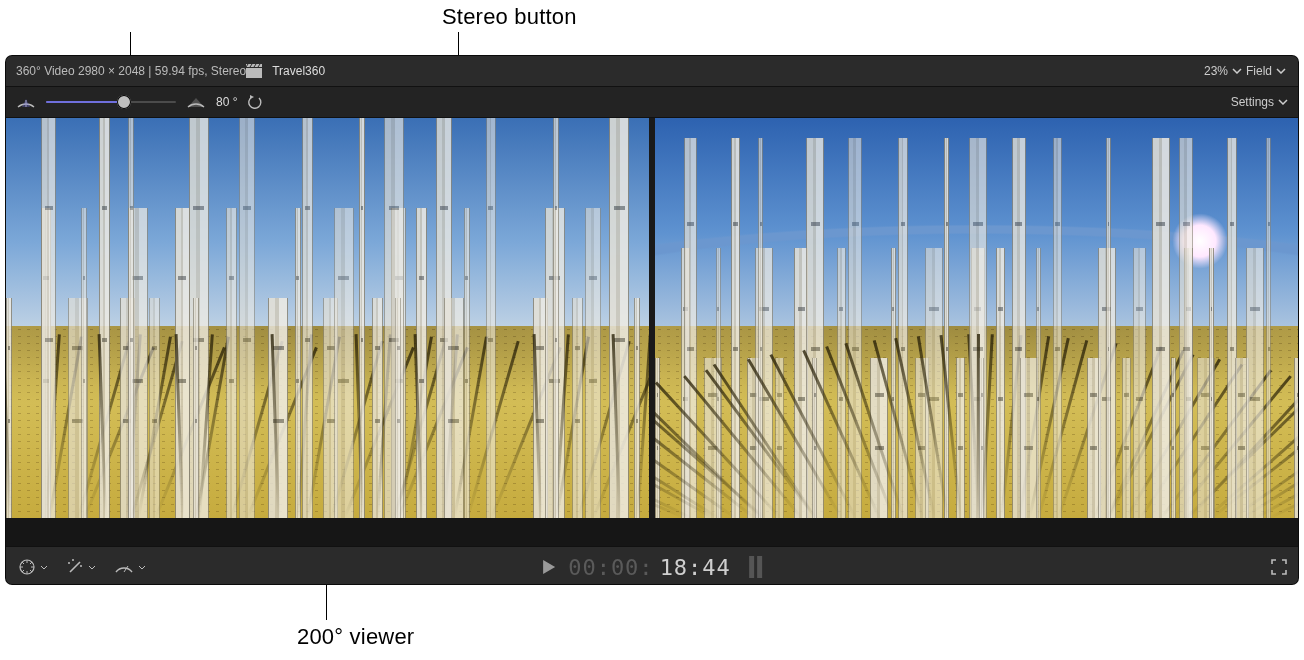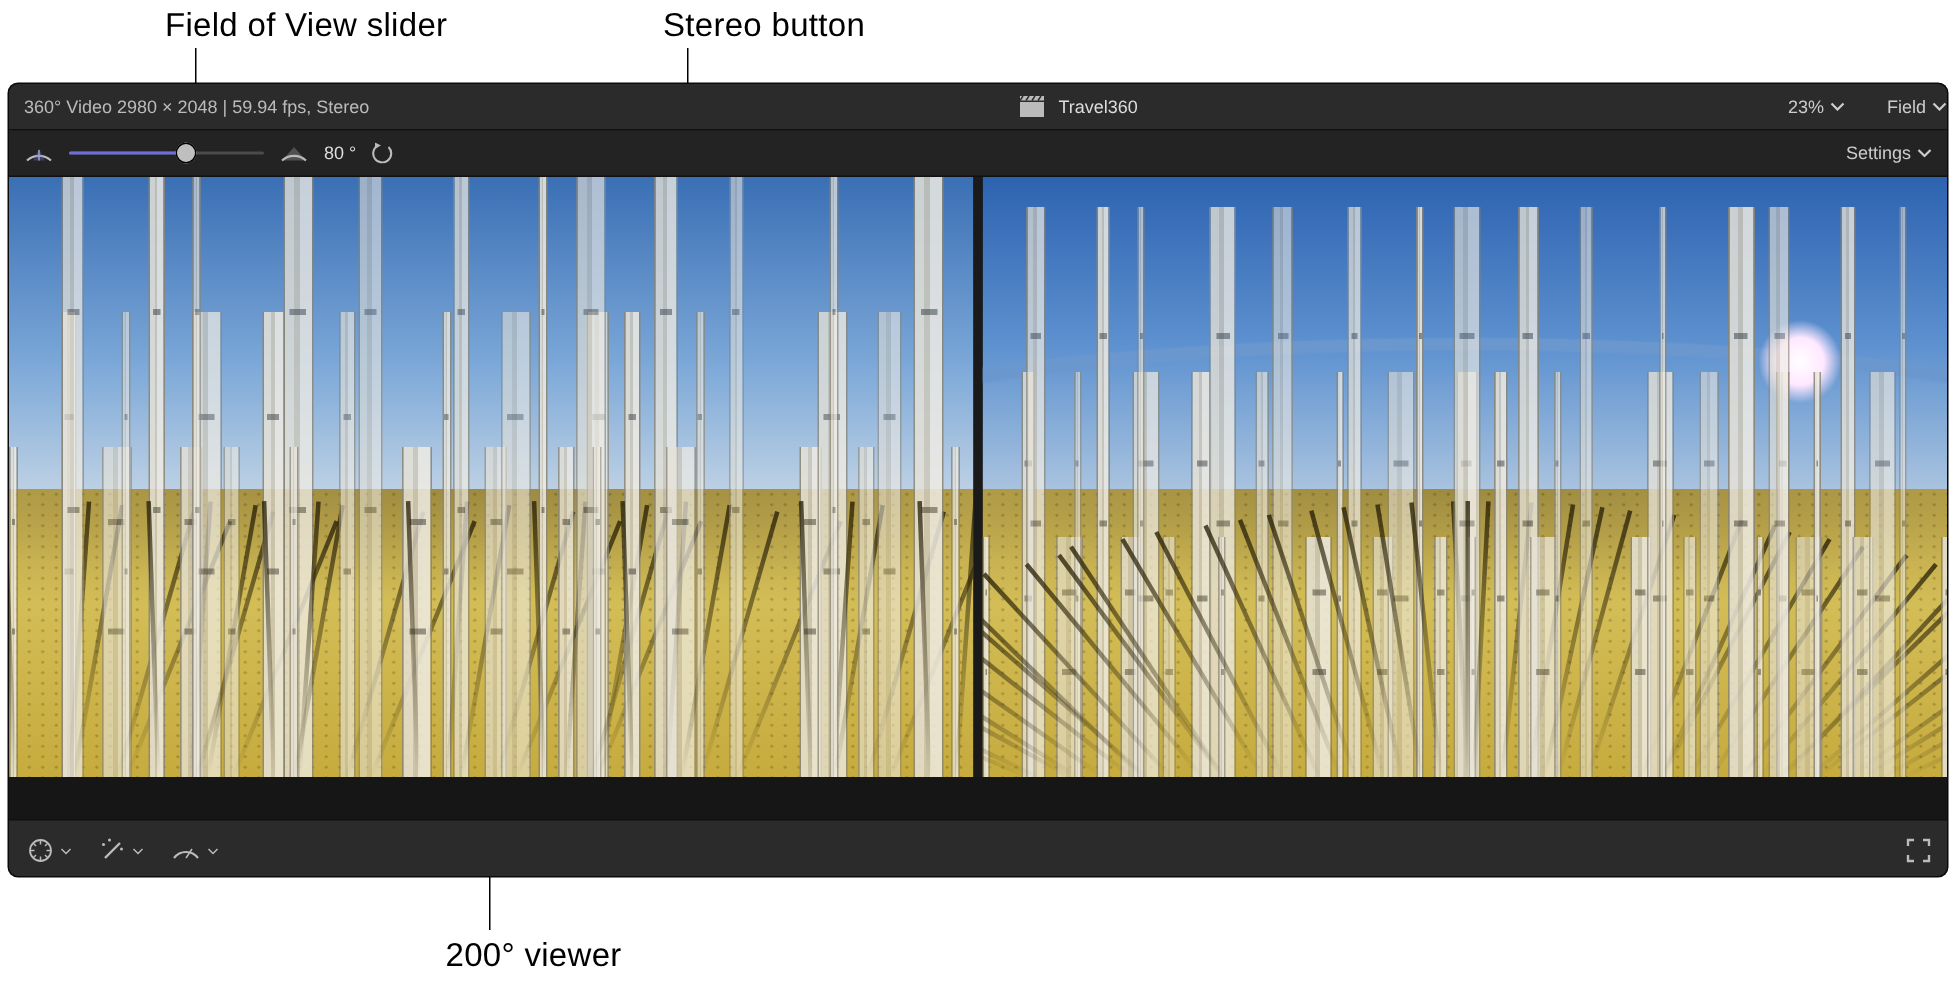--- a/index.html
+++ b/index.html
@@ -4,22 +4,22 @@
 <style>
   html,body{margin:0;padding:0;background:#fff;font-family:-apple-system,BlinkMacSystemFont,"Helvetica Neue",Arial,sans-serif;}
   .canvas{position:relative;width:1304px;height:660px;background:#fff;}
   
   .callout{position:absolute;font-size:22px;color:#000;letter-spacing:0.2px;}
   .leader{position:absolute;background:#000;}
   
   .app{position:absolute;left:6px;top:56px;width:1292px;height:528px;background:#1a1a1a;border-radius:6px;box-shadow:0 0 0 1px #0a0a0a;overflow:hidden;}
   .topbar{display:flex;align-items:center;height:30px;background:#2b2b2b;border-bottom:1px solid #111;font-size:12px;color:#bbb;}
   .topbar .left{flex:0 0 auto;padding-left:10px;white-space:nowrap;}
-  .topbar .center{flex:1;display:flex;align-items:center;justify-content:center;gap:10px;}
-  .topbar .right{flex:0 0 auto;display:flex;align-items:flex-start;gap:28px;}
+  .topbar .center{flex:1;display:flex;align-items:center;justify-content:flex-start;gap:10px;}
+  .topbar .right{flex:0 0 auto;display:flex;align-items:flex-start;gap:4px;padding-right:12px;}
   .chev{display:inline-block;margin-left:4px;}
   .chev svg{display:block;}
   .toolbar{display:flex;align-items:center;height:30px;background:#232323;border-bottom:1px solid #111;color:#ccc;font-size:12px;}
   .toolbar .group{display:flex;align-items:center;gap:10px;padding-left:10px;}
   .slider{position:relative;width:130px;height:14px;}
   .track{position:absolute;left:0;right:0;top:6px;height:2px;background:#4b4b4b;border-radius:1px;}
   .fill{position:absolute;left:0;top:6px;height:2px;background:#6f6fdc;border-radius:1px;}
   .knob{position:absolute;top:0;width:14px;height:14px;border-radius:50%;background:#bfbfbf;box-shadow:0 0 0 1px #000 inset;}
   .settings{margin-left:auto;padding-right:10px;display:flex;align-items:center;color:#ccc;font-size:12px;}
   .viewers{display:flex;height:400px;background:#000;}
@@ -57,21 +57,20 @@
     background:radial-gradient(#fff,#ffe8ff 40%,rgba(255,220,255,0) 70%);
     filter:blur(.5px);}
   .curve{position:absolute;left:0;right:0;top:0;height:52%;background:
     radial-gradient(140% 80% at 50% 100%,transparent 55%,#6b97cf 56% 60%,transparent 61%);}
 </style>
 </head>
 <body>
 
 <div class="canvas">
 
-  <div class="callout" style="left:110px;top:4px;">Field of View slider</div>
   <div class="leader" style="left:130px;top:32px;width:1px;height:38px;"></div>
 
   <div class="callout" style="left:442px;top:4px;">Stereo button</div>
   <div class="leader" style="left:319px;top:101px;width:140px;height:1px;"></div>
   <div class="leader" style="left:458px;top:32px;width:1px;height:70px;"></div>
 
   <div class="callout" style="left:297px;top:624px;">200° viewer</div>
   <div class="leader" style="left:326px;top:480px;width:1px;height:140px;"></div>
 
   <div class="app">
@@ -375,20 +374,33 @@
           <svg width="20" height="14" viewBox="0 0 20 14">
               <path d="M2 12 A10 10 0 0 1 18 12" fill="none" stroke="#bbb" stroke-width="1.4"></path>
               <line x1="10" y1="12" x2="14" y2="6" stroke="#bbb"></line>
             </svg>
           <svg width="8" height="5">
               <polyline points="1,1 4,4 7,1" fill="none" stroke="#bbb"></polyline>
             </svg>
         </span>
       </div>
 
+      <div class="tc">
+        <span class="play">
+          <svg width="14" height="16">
+              <polygon points="1,1 13,8 1,15" fill="#9a9a9a"></polygon>
+            </svg>
+        </span>
+        <span class="dim">00:00:</span>
+          <span class="bright">18:44</span>
+        <span class="bars">
+            <span></span>
+            <span></span>
+          </span>
+      </div>
 
       <span class="fs">
         <svg width="18" height="18" viewBox="0 0 18 18" fill="none" stroke="#bbb" stroke-width="1.6">
           <polyline points="2,6 2,2 6,2"></polyline>
             <polyline points="12,2 16,2 16,6"></polyline>
           <polyline points="16,12 16,16 12,16"></polyline>
             <polyline points="6,16 2,16 2,12"></polyline>
         </svg>
       </span>
     </div>

